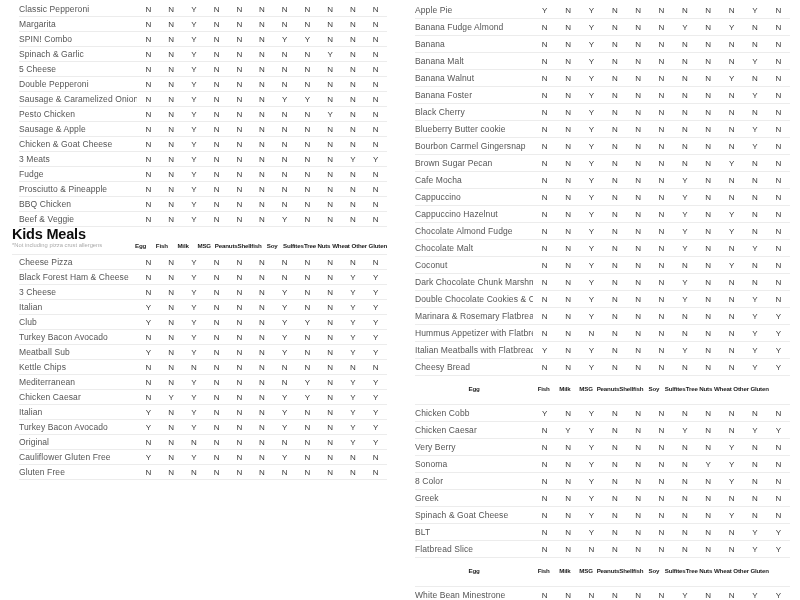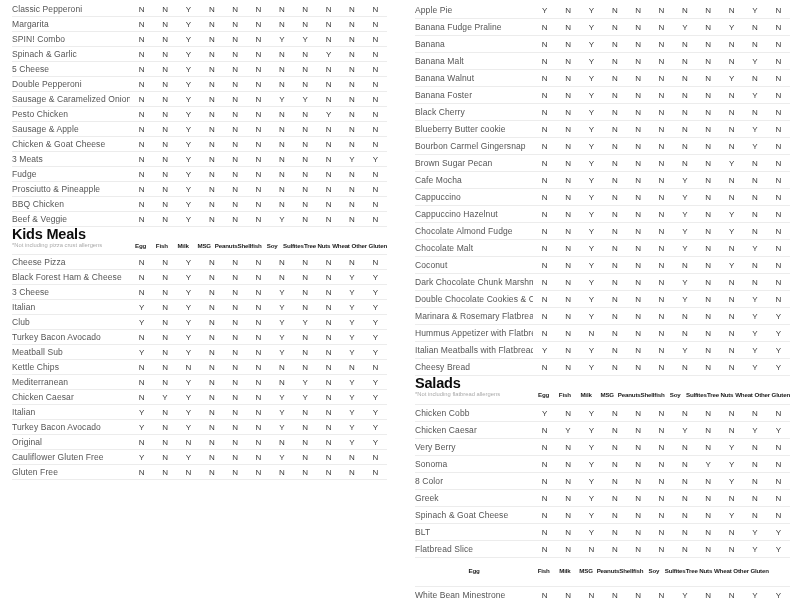--- a/index.html
+++ b/index.html
@@ -6,21 +6,21 @@
   body{
     width:800px;height:600px;overflow:hidden;background:#ffffff;
     font-family:"Liberation Sans", sans-serif;color:#333;
   }
   .wrap{display:flex;gap:28px;padding:2px 10px 0 12px;box-sizing:border-box;}
   .half{flex:1;min-width:0;}
   .grid-row{
     display:grid;grid-template-columns:118px repeat(11,1fr);
     align-items:center;border-bottom:1px solid #ececec;
   }
-  .half-left .grid-row.data{height:14px;}
+  .half-left .grid-row.data{height:14px;margin-left:7px;}
   .half-right .grid-row.data{height:16px;}
   .half-left .grid-row.head{height:28px;}
   .half-right .grid-row.head{height:29px;}
   .grid-row.head{align-items:end;padding-bottom:12px;box-sizing:border-box;}
   .name{
     font-size:8.5px;color:#555;white-space:nowrap;overflow:hidden;
     letter-spacing:.1px;
   }
   .val{
     font-size:8px;color:#3a3a3a;text-align:center;font-weight:400;
@@ -490,21 +490,21 @@
         <div class="val">N</div>
         <div class="val">N</div>
         <div class="val">N</div>
         <div class="val">N</div>
         <div class="val">N</div>
         <div class="val">N</div>
         <div class="val">Y</div>
         <div class="val">N</div>
       </div>
       <div class="grid-row data">
-        <div class="name">Banana Fudge Praline</div>
+        <div class="name">Banana Fudge Almond</div>
         <div class="val">N</div>
         <div class="val">N</div>
         <div class="val">Y</div>
         <div class="val">N</div>
         <div class="val">N</div>
         <div class="val">N</div>
         <div class="val">Y</div>
         <div class="val">N</div>
         <div class="val">Y</div>
         <div class="val">N</div>
@@ -774,163 +774,20 @@
         <div class="val">N</div>
         <div class="val">N</div>
         <div class="val">Y</div>
         <div class="val">Y</div>
       </div>
       <div class="grid-row data">
         <div class="name">Cheesy Bread</div>
         <div class="val">N</div>
         <div class="val">N</div>
         <div class="val">Y</div>
-        <div class="val">N</div>
-        <div class="val">N</div>
-        <div class="val">N</div>
-        <div class="val">N</div>
-        <div class="val">N</div>
-        <div class="val">N</div>
-        <div class="val">Y</div>
-        <div class="val">Y</div>
-      </div>
-      <div class="grid-row head">
-        <div class="titlecell">
-          <span class="sec-title">Salads</span>
-          <span class="sec-note">*Not including flatbread allergens</span>
-        </div>
-        <div class="colhead">Egg</div>
-        <div class="colhead">Fish</div>
-        <div class="colhead">Milk</div>
-        <div class="colhead">MSG</div>
-        <div class="colhead">Peanuts</div>
-        <div class="colhead">Shellfish</div>
-        <div class="colhead">Soy</div>
-        <div class="colhead">Sulfites</div>
-        <div class="colhead">Tree Nuts</div>
-        <div class="colhead">Wheat</div>
-        <div class="colhead">Other Gluten</div>
-      </div>
-      <div class="grid-row data">
-        <div class="name">Chicken Cobb</div>
-        <div class="val">Y</div>
-        <div class="val">N</div>
-        <div class="val">Y</div>
-        <div class="val">N</div>
-        <div class="val">N</div>
-        <div class="val">N</div>
-        <div class="val">N</div>
-        <div class="val">N</div>
-        <div class="val">N</div>
-        <div class="val">N</div>
-        <div class="val">N</div>
-      </div>
-      <div class="grid-row data">
-        <div class="name">Chicken Caesar</div>
-        <div class="val">N</div>
-        <div class="val">Y</div>
-        <div class="val">Y</div>
-        <div class="val">N</div>
-        <div class="val">N</div>
-        <div class="val">N</div>
-        <div class="val">Y</div>
-        <div class="val">N</div>
-        <div class="val">N</div>
-        <div class="val">Y</div>
-        <div class="val">Y</div>
-      </div>
-      <div class="grid-row data">
-        <div class="name">Very Berry</div>
-        <div class="val">N</div>
-        <div class="val">N</div>
-        <div class="val">Y</div>
-        <div class="val">N</div>
-        <div class="val">N</div>
-        <div class="val">N</div>
-        <div class="val">N</div>
-        <div class="val">N</div>
-        <div class="val">Y</div>
-        <div class="val">N</div>
-        <div class="val">N</div>
-      </div>
-      <div class="grid-row data">
-        <div class="name">Sonoma</div>
-        <div class="val">N</div>
-        <div class="val">N</div>
-        <div class="val">Y</div>
-        <div class="val">N</div>
-        <div class="val">N</div>
-        <div class="val">N</div>
-        <div class="val">N</div>
-        <div class="val">Y</div>
-        <div class="val">Y</div>
-        <div class="val">N</div>
-        <div class="val">N</div>
-      </div>
-      <div class="grid-row data">
-        <div class="name">8 Color</div>
-        <div class="val">N</div>
-        <div class="val">N</div>
-        <div class="val">Y</div>
-        <div class="val">N</div>
-        <div class="val">N</div>
-        <div class="val">N</div>
-        <div class="val">N</div>
-        <div class="val">N</div>
-        <div class="val">Y</div>
-        <div class="val">N</div>
-        <div class="val">N</div>
-      </div>
-      <div class="grid-row data">
-        <div class="name">Greek</div>
-        <div class="val">N</div>
-        <div class="val">N</div>
-        <div class="val">Y</div>
-        <div class="val">N</div>
-        <div class="val">N</div>
-        <div class="val">N</div>
-        <div class="val">N</div>
-        <div class="val">N</div>
-        <div class="val">N</div>
-        <div class="val">N</div>
-        <div class="val">N</div>
-      </div>
-      <div class="grid-row data">
-        <div class="name">Spinach &amp; Goat Cheese</div>
-        <div class="val">N</div>
-        <div class="val">N</div>
-        <div class="val">Y</div>
-        <div class="val">N</div>
-        <div class="val">N</div>
-        <div class="val">N</div>
-        <div class="val">N</div>
-        <div class="val">N</div>
-        <div class="val">Y</div>
-        <div class="val">N</div>
-        <div class="val">N</div>
-      </div>
-      <div class="grid-row data">
-        <div class="name">BLT</div>
-        <div class="val">N</div>
-        <div class="val">N</div>
-        <div class="val">Y</div>
-        <div class="val">N</div>
-        <div class="val">N</div>
-        <div class="val">N</div>
-        <div class="val">N</div>
-        <div class="val">N</div>
-        <div class="val">N</div>
-        <div class="val">Y</div>
-        <div class="val">Y</div>
-      </div>
-      <div class="grid-row data">
-        <div class="name">Flatbread Slice</div>
-        <div class="val">N</div>
-        <div class="val">N</div>
-        <div class="val">N</div>
         <div class="val">N</div>
         <div class="val">N</div>
         <div class="val">N</div>
         <div class="val">N</div>
         <div class="val">N</div>
         <div class="val">N</div>
         <div class="val">Y</div>
         <div class="val">Y</div>
       </div>
       <div class="grid-row head">
@@ -940,20 +797,159 @@
         <div class="colhead">MSG</div>
         <div class="colhead">Peanuts</div>
         <div class="colhead">Shellfish</div>
         <div class="colhead">Soy</div>
         <div class="colhead">Sulfites</div>
         <div class="colhead">Tree Nuts</div>
         <div class="colhead">Wheat</div>
         <div class="colhead">Other Gluten</div>
       </div>
       <div class="grid-row data">
+        <div class="name">Chicken Cobb</div>
+        <div class="val">Y</div>
+        <div class="val">N</div>
+        <div class="val">Y</div>
+        <div class="val">N</div>
+        <div class="val">N</div>
+        <div class="val">N</div>
+        <div class="val">N</div>
+        <div class="val">N</div>
+        <div class="val">N</div>
+        <div class="val">N</div>
+        <div class="val">N</div>
+      </div>
+      <div class="grid-row data">
+        <div class="name">Chicken Caesar</div>
+        <div class="val">N</div>
+        <div class="val">Y</div>
+        <div class="val">Y</div>
+        <div class="val">N</div>
+        <div class="val">N</div>
+        <div class="val">N</div>
+        <div class="val">Y</div>
+        <div class="val">N</div>
+        <div class="val">N</div>
+        <div class="val">Y</div>
+        <div class="val">Y</div>
+      </div>
+      <div class="grid-row data">
+        <div class="name">Very Berry</div>
+        <div class="val">N</div>
+        <div class="val">N</div>
+        <div class="val">Y</div>
+        <div class="val">N</div>
+        <div class="val">N</div>
+        <div class="val">N</div>
+        <div class="val">N</div>
+        <div class="val">N</div>
+        <div class="val">Y</div>
+        <div class="val">N</div>
+        <div class="val">N</div>
+      </div>
+      <div class="grid-row data">
+        <div class="name">Sonoma</div>
+        <div class="val">N</div>
+        <div class="val">N</div>
+        <div class="val">Y</div>
+        <div class="val">N</div>
+        <div class="val">N</div>
+        <div class="val">N</div>
+        <div class="val">N</div>
+        <div class="val">Y</div>
+        <div class="val">Y</div>
+        <div class="val">N</div>
+        <div class="val">N</div>
+      </div>
+      <div class="grid-row data">
+        <div class="name">8 Color</div>
+        <div class="val">N</div>
+        <div class="val">N</div>
+        <div class="val">Y</div>
+        <div class="val">N</div>
+        <div class="val">N</div>
+        <div class="val">N</div>
+        <div class="val">N</div>
+        <div class="val">N</div>
+        <div class="val">Y</div>
+        <div class="val">N</div>
+        <div class="val">N</div>
+      </div>
+      <div class="grid-row data">
+        <div class="name">Greek</div>
+        <div class="val">N</div>
+        <div class="val">N</div>
+        <div class="val">Y</div>
+        <div class="val">N</div>
+        <div class="val">N</div>
+        <div class="val">N</div>
+        <div class="val">N</div>
+        <div class="val">N</div>
+        <div class="val">N</div>
+        <div class="val">N</div>
+        <div class="val">N</div>
+      </div>
+      <div class="grid-row data">
+        <div class="name">Spinach &amp; Goat Cheese</div>
+        <div class="val">N</div>
+        <div class="val">N</div>
+        <div class="val">Y</div>
+        <div class="val">N</div>
+        <div class="val">N</div>
+        <div class="val">N</div>
+        <div class="val">N</div>
+        <div class="val">N</div>
+        <div class="val">Y</div>
+        <div class="val">N</div>
+        <div class="val">N</div>
+      </div>
+      <div class="grid-row data">
+        <div class="name">BLT</div>
+        <div class="val">N</div>
+        <div class="val">N</div>
+        <div class="val">Y</div>
+        <div class="val">N</div>
+        <div class="val">N</div>
+        <div class="val">N</div>
+        <div class="val">N</div>
+        <div class="val">N</div>
+        <div class="val">N</div>
+        <div class="val">Y</div>
+        <div class="val">Y</div>
+      </div>
+      <div class="grid-row data">
+        <div class="name">Flatbread Slice</div>
+        <div class="val">N</div>
+        <div class="val">N</div>
+        <div class="val">N</div>
+        <div class="val">N</div>
+        <div class="val">N</div>
+        <div class="val">N</div>
+        <div class="val">N</div>
+        <div class="val">N</div>
+        <div class="val">N</div>
+        <div class="val">Y</div>
+        <div class="val">Y</div>
+      </div>
+      <div class="grid-row head">
+        <div class="colhead">Egg</div>
+        <div class="colhead">Fish</div>
+        <div class="colhead">Milk</div>
+        <div class="colhead">MSG</div>
+        <div class="colhead">Peanuts</div>
+        <div class="colhead">Shellfish</div>
+        <div class="colhead">Soy</div>
+        <div class="colhead">Sulfites</div>
+        <div class="colhead">Tree Nuts</div>
+        <div class="colhead">Wheat</div>
+        <div class="colhead">Other Gluten</div>
+      </div>
+      <div class="grid-row data">
         <div class="name">White Bean Minestrone</div>
         <div class="val">N</div>
         <div class="val">N</div>
         <div class="val">N</div>
         <div class="val">N</div>
         <div class="val">N</div>
         <div class="val">N</div>
         <div class="val">Y</div>
         <div class="val">N</div>
         <div class="val">N</div>

